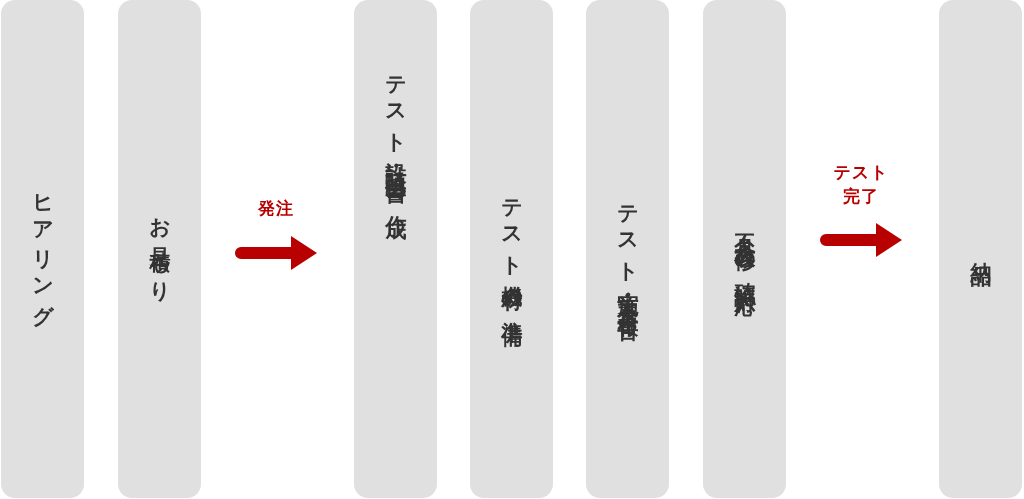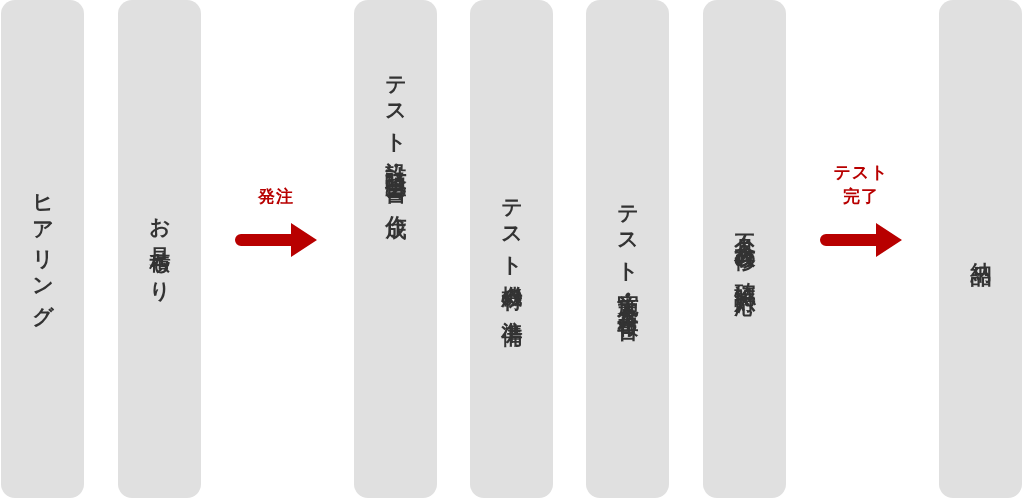--- a/index.html
+++ b/index.html
@@ -26,21 +26,21 @@
 <body>
 
 <div>
   <div class="pillar" style="left:1px;">
     <span class="pillar-label">ヒアリング</span>
   </div>
   <div class="pillar" style="left:118px;">
     <span class="pillar-label">お見積もり</span>
   </div>
 
-  <div class="connector" style="left:231px; top:184px;">
+  <div class="connector" style="left:231px; top:197px;font-family:Liberation Serif, serif;">
     <div class="connector-label">発注</div>
     <svg class="arrow" width="86" height="40" viewBox="0 0 86 40">
       <path d="M8 14 H58 V3 L84 20 L58 37 V26 H8 A6 6 0 0 1 8 14 Z" fill="#b80000"></path>
     </svg>
   </div>
 
   <div class="pillar" style="left:354px; align-items:flex-start; padding-top:62px; box-sizing:border-box;">
     <span class="pillar-label">テスト設計・項目書の作成</span>
   </div>
   <div class="pillar" style="left:470px;">

